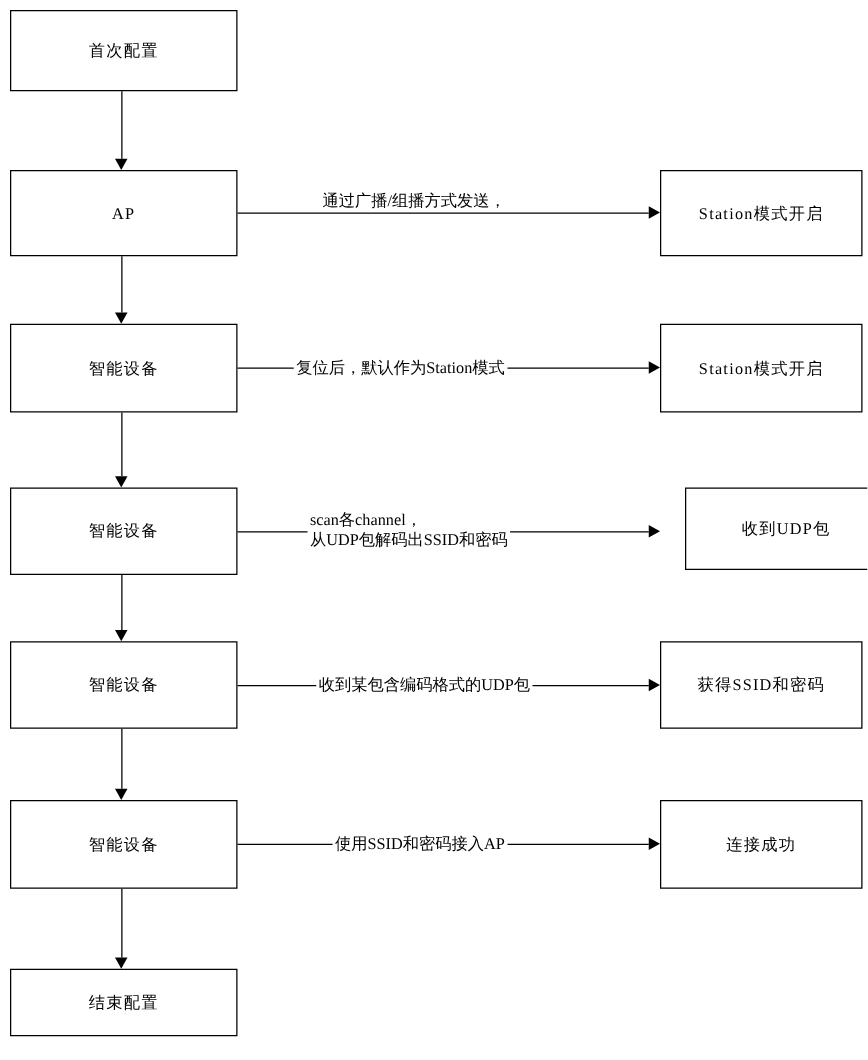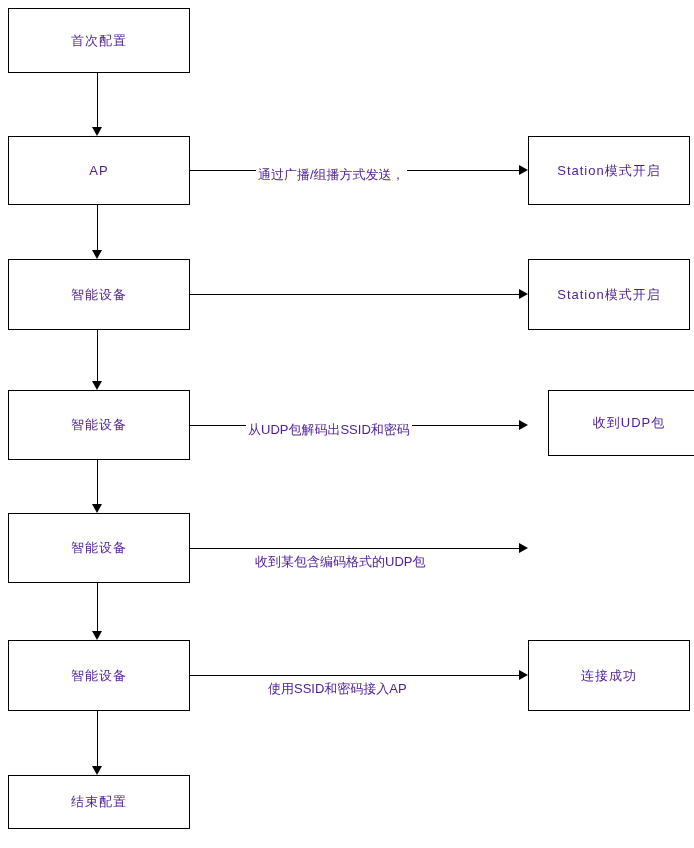--- a/index.html
+++ b/index.html
@@ -5,22 +5,22 @@
   html, body {
     margin: 0;
     padding: 0;
     background: #ffffff;
   }
   .canvas {
     position: relative;
     width: 694px;
     height: 848px;
     background: #ffffff;
-    font-family: Liberation Sans, sans-serif;
-    color: #4c1d95;
+    font-family: Liberation Serif, serif;
+    color: #000000;
     overflow: hidden;
   }
   .box {
     position: absolute;
     border: 1px solid #000000;
     background: #ffffff;
     display: flex;
     align-items: center;
     justify-content: center;
     font-size: 13px;
@@ -54,21 +54,20 @@
     border-bottom: 5px solid transparent;
     border-left: 9px solid #000000;
   }
   .edge-label {
     position: absolute;
     background: #ffffff;
     font-size: 13px;
     line-height: 16px;
     white-space: nowrap;
     padding: 0 2px;
-    margin-top: 14px;
   }
   .edge-label span {
     display: block;
   }
   .edge-label span:empty {
     display: none;
   }
 </style>
 </head>
 <body>
@@ -108,20 +107,23 @@
   </div>
 
   <div class="box" style="left:528px; top:259px; width:162px; height:71px;">
     <span>Station模式开启</span>
   </div>
 
   <div class="box" style="left:548px; top:390px; width:162px; height:66px;text-align:center;">
     <span>收到UDP包</span>
   </div>
 
+  <div class="box" style="left:528px; top:513px; width:162px; height:70px;">
+    <span>获得SSID和密码</span>
+  </div>
 
   <div class="box" style="left:528px; top:640px; width:162px; height:71px;">
     <span>连接成功</span>
   </div>
 
   <div class="vline" style="left:97px; top:73px; height:54px;"></div>
   <div class="arrow-down" style="left:92px; top:127px;"></div>
 
   <div class="vline" style="left:97px; top:205px; height:45px;"></div>
   <div class="arrow-down" style="left:92px; top:250px;"></div>
@@ -150,22 +152,27 @@
   <div class="hline" style="left:190px; top:548px; width:329px;"></div>
   <div class="arrow-right" style="left:519px; top:543px;"></div>
 
   <div class="hline" style="left:190px; top:675px; width:329px;"></div>
   <div class="arrow-right" style="left:519px; top:670px;"></div>
 
   <div class="edge-label" style="left:256px; top:153px;">
     <span>通过广播/组播方式发送，</span>
   </div>
 
+  <div class="edge-label" style="left:235px; top:286px;">
+    <span>复位后，默认作为Station模式</span>
+
+  </div>
 
   <div class="edge-label" style="left:246px; top:408px;">
+    <span>scan各channel，</span>
     <span>从UDP包解码出SSID和密码</span>
   </div>
 
   <div class="edge-label" style="left:253px; top:540px;">
     <span>收到某包含编码格式的UDP包</span>
 
   </div>
 
   <div class="edge-label" style="left:266px; top:667px;text-align:center;">
     <span>使用SSID和密码接入AP</span>

